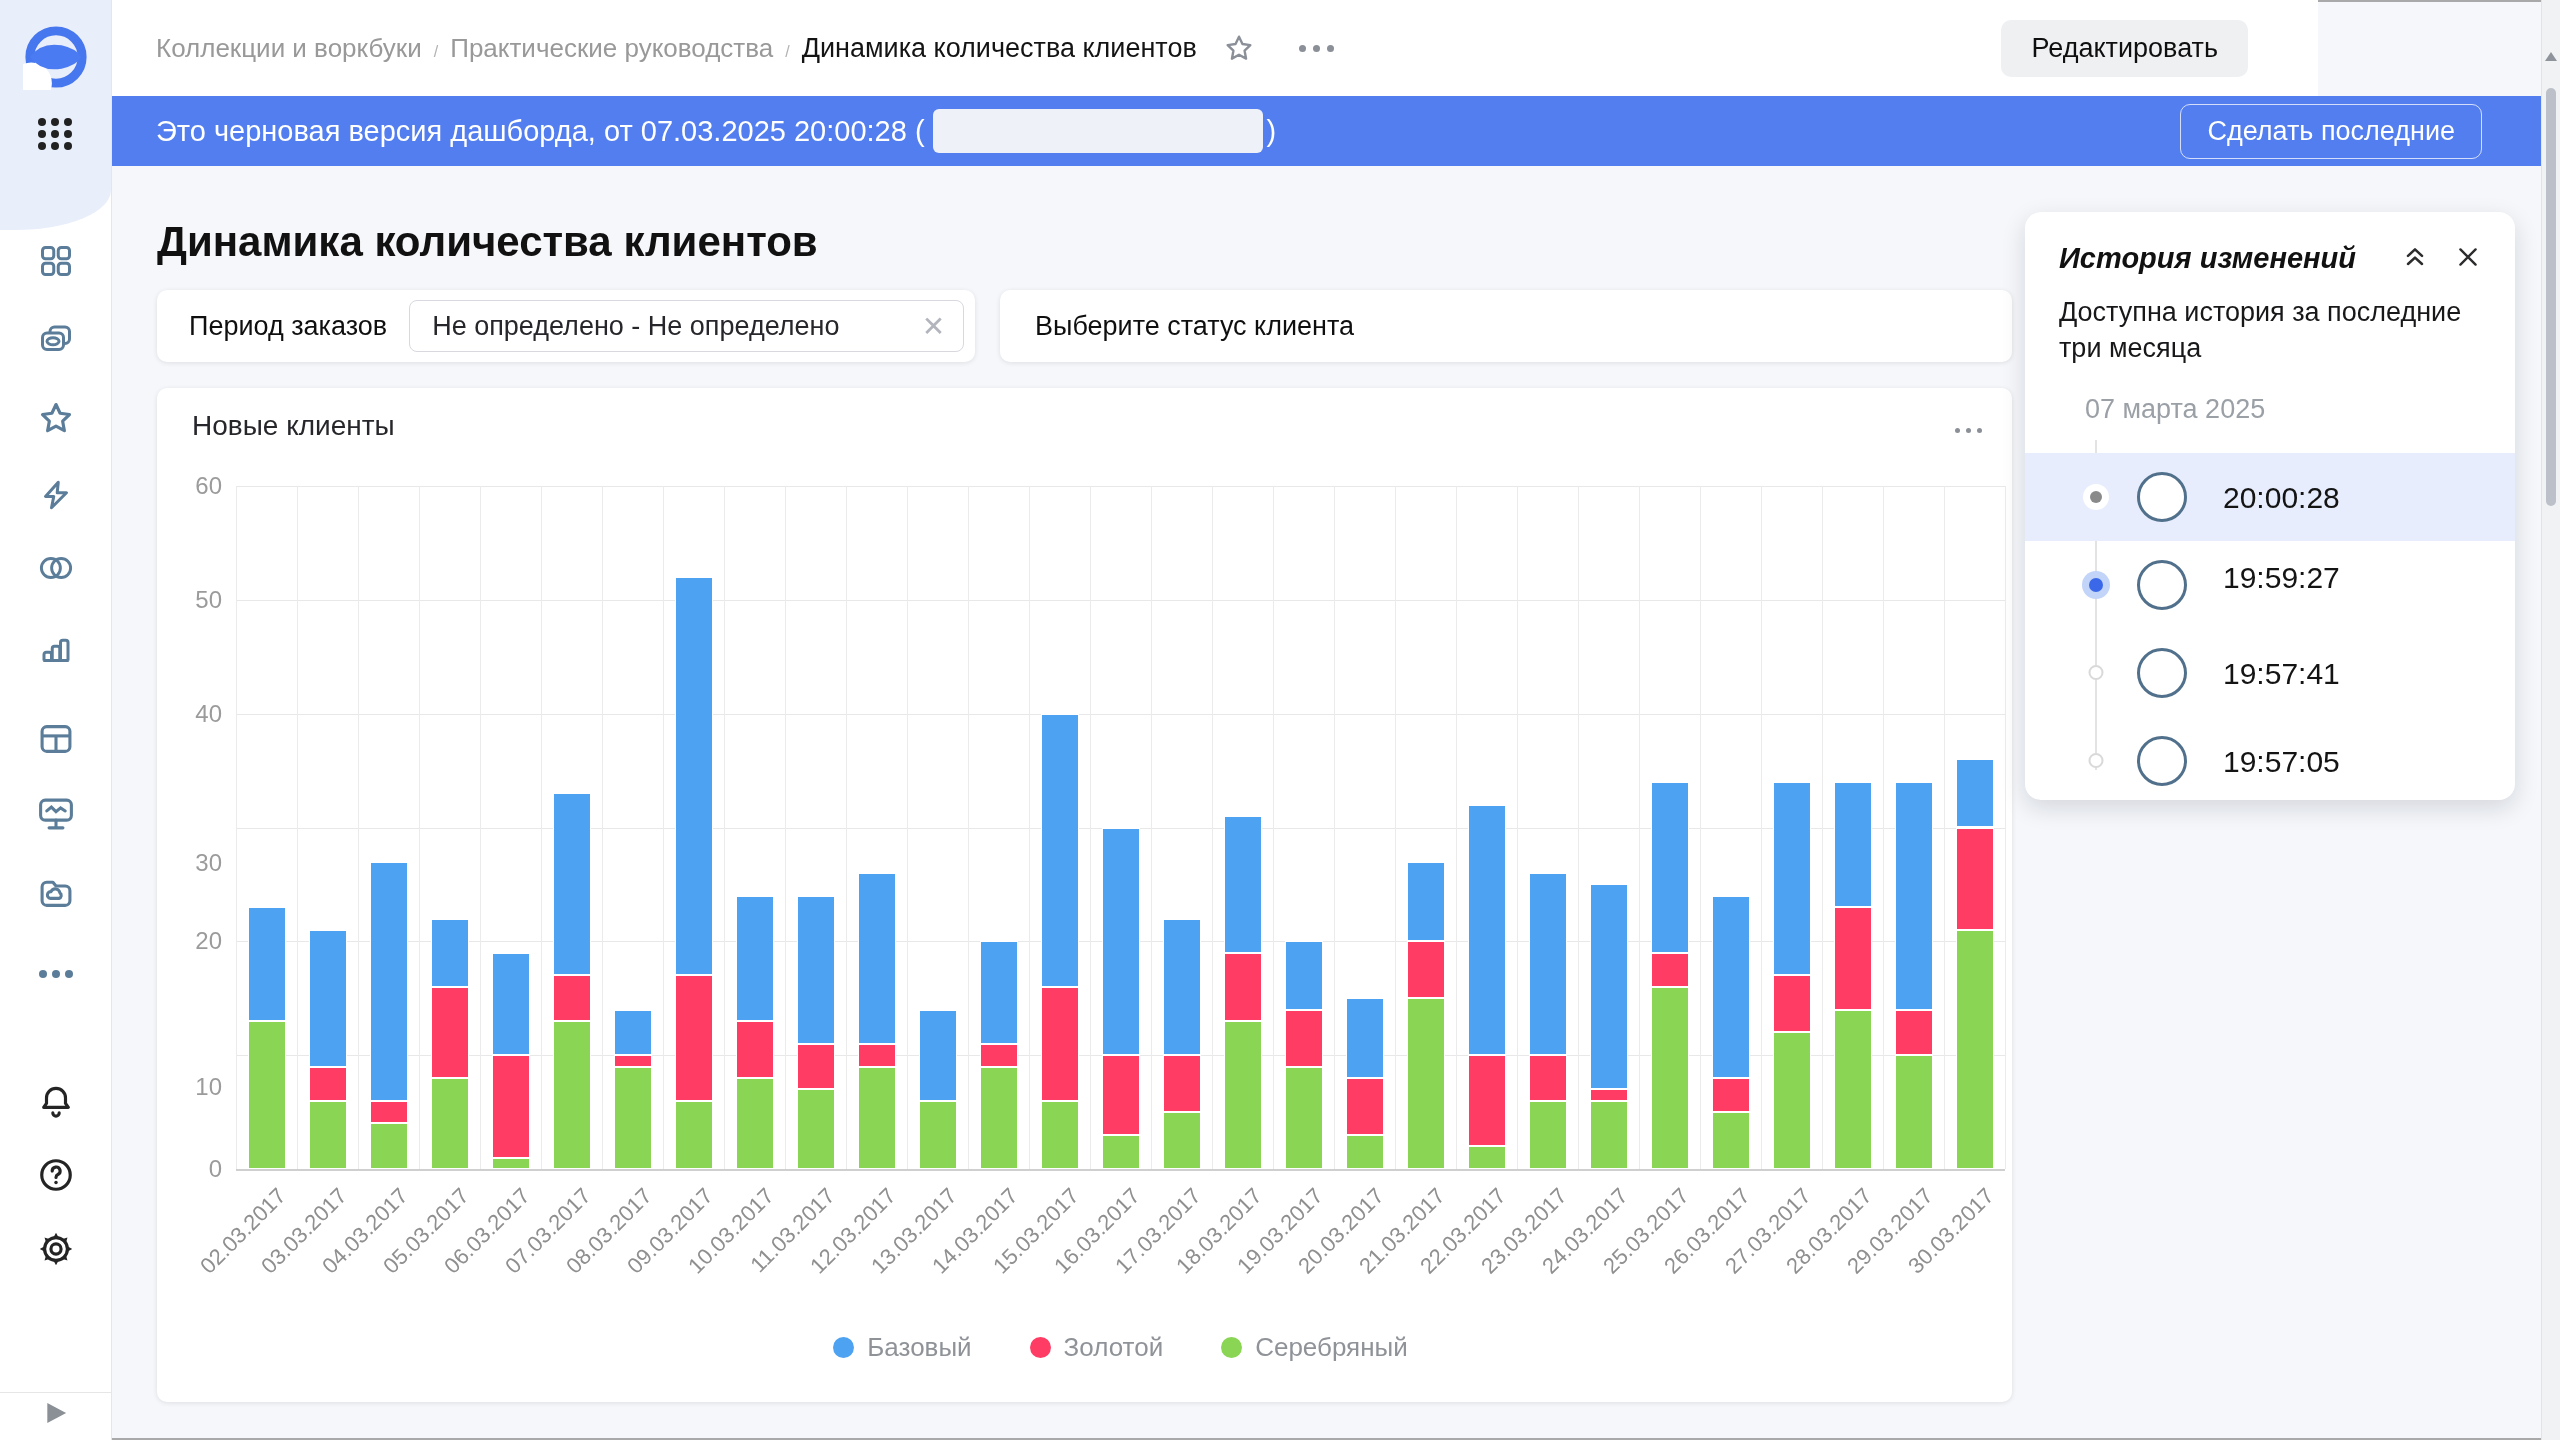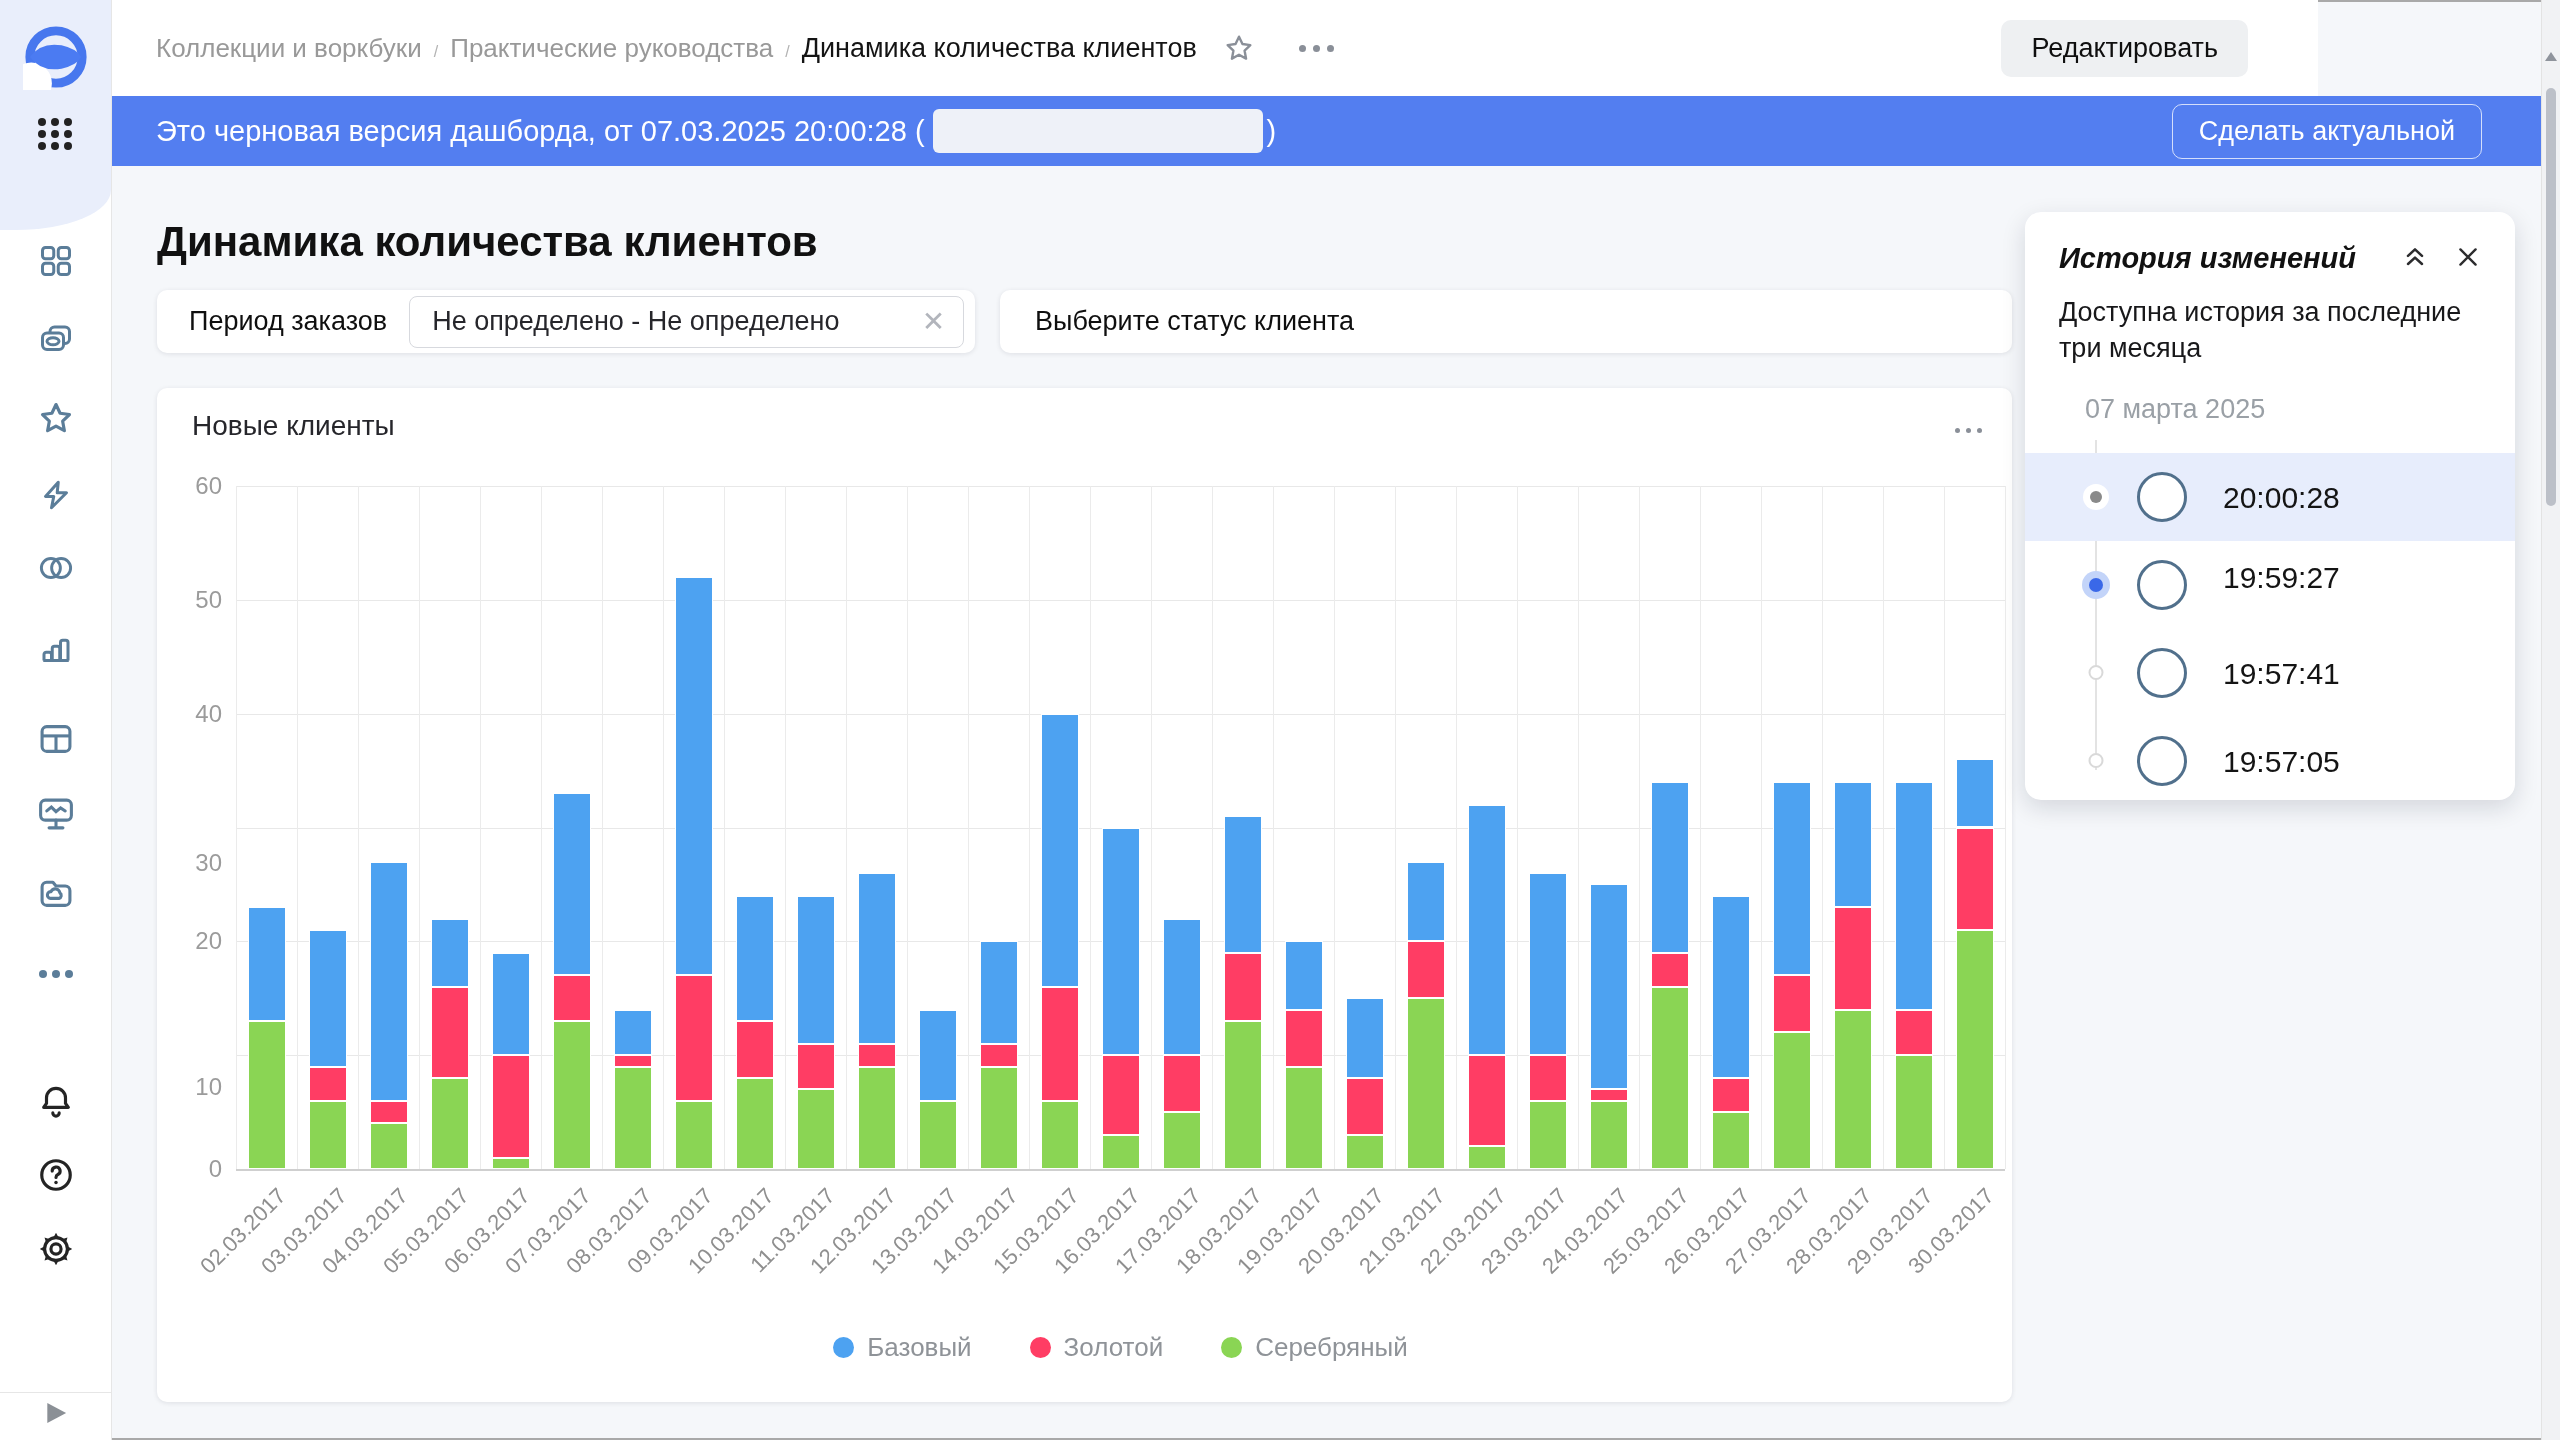--- a/index.html
+++ b/index.html
@@ -28,21 +28,21 @@
   
   .banner{left:112px;top:96px;width:2430px;height:70px;background:#537ef0;display:flex;align-items:center;
           padding-left:44px;box-sizing:border-box;color:#fff;font-size:29px;z-index:4;}
   .redacted{display:inline-block;width:330px;height:44px;background:#eef1f8;border-radius:6px;margin:0 4px 0 8px;vertical-align:middle;}
   .banner-actions{margin-left:auto;margin-right:60px;display:flex;gap:20px;}
   .banner-btn{background:transparent;border:1.5px solid rgba(255,255,255,.75);border-radius:10px;color:#fff;
               font-size:27px;padding:11px 26px;cursor:pointer;font-family:inherit;}
   
   .page-title{left:157px;top:218px;font-size:42px;font-weight:600;color:#111;}
   .card{background:#fff;border-radius:10px;box-shadow:0 1px 5px rgba(16,24,40,.10);}
-  .filter-card{height:63px;display:flex;align-items:center;box-sizing:border-box;}
+  .filter-card{height:72px;display:flex;align-items:center;box-sizing:border-box;}
   .f-label{font-size:27px;color:#0f0f0f;white-space:nowrap;}
   .f-box{height:52px;border:1px solid #d7d9de;border-radius:8px;display:flex;align-items:center;
          box-sizing:border-box;background:#fff;font-size:27px;color:#26262b;cursor:text;}
   .clear-x{margin-left:auto;color:#b2b5bc;font-size:28px;padding:0 18px;cursor:pointer;}
   .count-badge{background:#dbe4fb;color:#33527e;border-radius:8px;font-size:25px;min-width:36px;height:38px;
                display:flex;align-items:center;justify-content:center;margin-left:auto;}
   .chev{margin:0 16px 0 14px;}
   
   .chart-card{left:157px;top:388px;width:1855px;height:1014px;}
   .chart-title{left:192px;top:410px;font-size:28px;color:#26262b;}
@@ -230,21 +230,21 @@
         <i></i>
       </span>
     <button class="edit-btn">Редактировать</button>
   </header>
 
   <div class="abs banner">
     <span>Это черновая версия дашборда, от 07.03.2025 20:00:28 (</span>
     <span class="redacted"></span>
     <span>)</span>
     <span class="banner-actions">
-      <button class="banner-btn">Сделать актуальной</button>
+      <button class="banner-btn">Сделать последние</button>
     </span>
   </div>
 
   <h1 class="abs page-title" style="margin:0">Динамика количества клиентов</h1>
 
   <div class="abs card filter-card" style="left:157px;top:290px;width:818px;">
     <span class="f-label" style="margin-left:32px">Период заказов</span>
     <div class="f-box" style="width:555px;margin-left:22px;padding-left:22px">
       <span>Не определено - Не определено</span>
       <span class="clear-x">✕</span>

